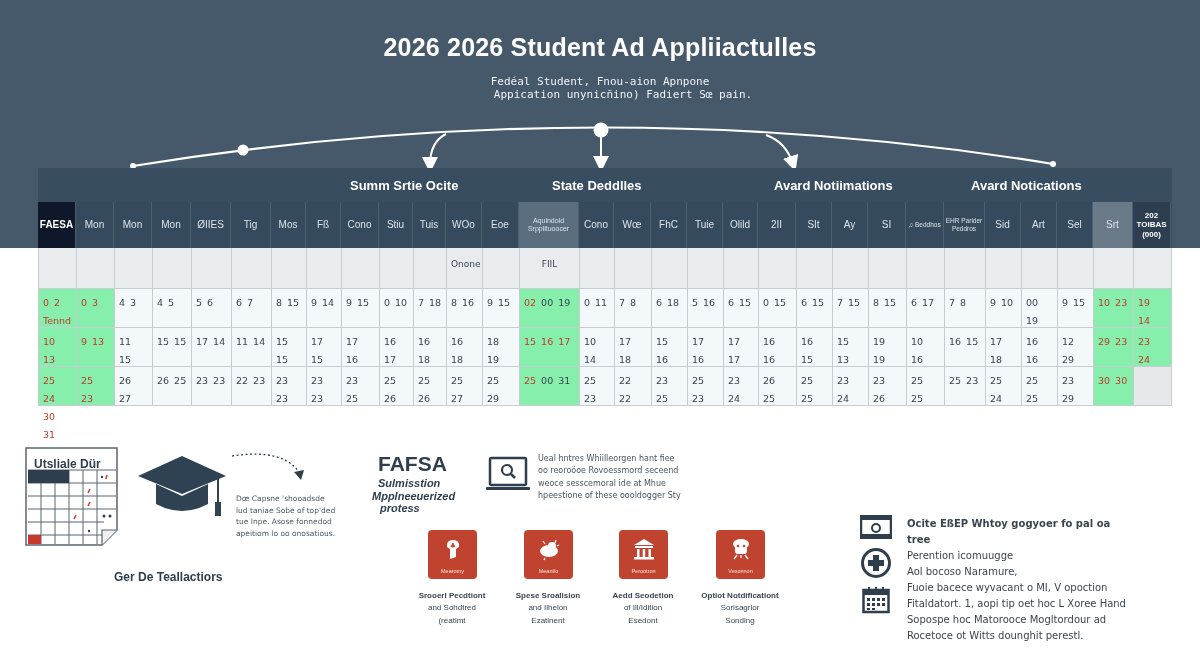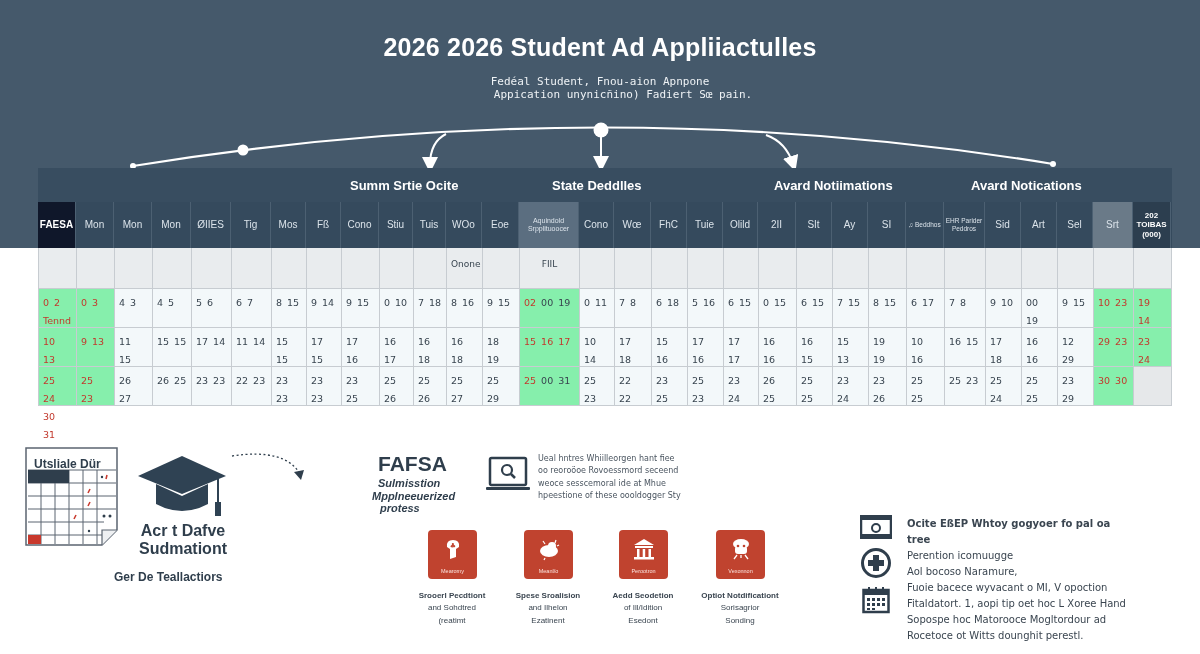--- a/index.html
+++ b/index.html
@@ -265,28 +265,30 @@
       <circle cx="65" cy="85" r="1.2" fill="#2f3e4c"></circle>
   </svg>
   <div class="abs cal-title" style="left:34px;top:37px">Utsliale Dür</div>
 
   <svg class="abs" style="left:136px;top:34px" width="92" height="66">
     <path d="M2,22 L46,2 L90,22 L46,40 Z" fill="#2f4253"></path>
     <path d="M20,30 V50 Q46,64 72,50 V30 L46,42 Z" fill="#2f4253"></path>
     <line x1="82" y1="25" x2="82" y2="50" stroke="#2f4253" stroke-width="2"></line>
     <rect x="79" y="48" width="6" height="14" fill="#2f4253"></rect>
   </svg>
-  <div class="abs cap-text" style="left:120px;top:102px;width:126px">
-    <div>Acr t Dafve</div>
-    <div>Sudmationt</div>
-  </div>
   <svg class="abs" style="left:230px;top:28px" width="80" height="34">
     <path d="M2,8 Q55,0 70,26" stroke="#2f3e4c" stroke-width="1.3" stroke-dasharray="2,2.5" fill="none"></path>
     <path d="M64,24 L71,32 L74,22 Z" fill="#2f3e4c"></path>
   </svg>
+  <div class="abs small-text" style="left:236px;top:73px;width:120px" id="cap-desc">
+      <div>Dœ Capsne 'shooadsde</div>
+      <div>lud taniae Sobe of top'ded</div>
+      <div>tue Inpe. Asose fonnedod</div>
+      <div>apeitiom lo oo onosatious.</div>
+    </div>
   <div class="abs" style="left:114px;top:150px;font-family:'Liberation Sans',sans-serif;font-weight:bold;font-size:12px;color:#2f3e4c">Ger De Teallactiors</div>
 
   <div class="abs fafsa-big" style="left:378px;top:32px">FAFSA</div>
   <div class="abs fafsa-sub" style="left:372px;top:57px">
     <div style="padding-left:6px">Sulmisstion</div>
     <div>Mpplneeuerized</div>
     <div style="padding-left:8px">protess</div>
   </div>
   <svg class="abs" style="left:486px;top:36px" width="44" height="36">
     <rect x="4" y="2" width="36" height="27" rx="1.5" fill="none" stroke="#2f3e4c" stroke-width="2.5"></rect>

